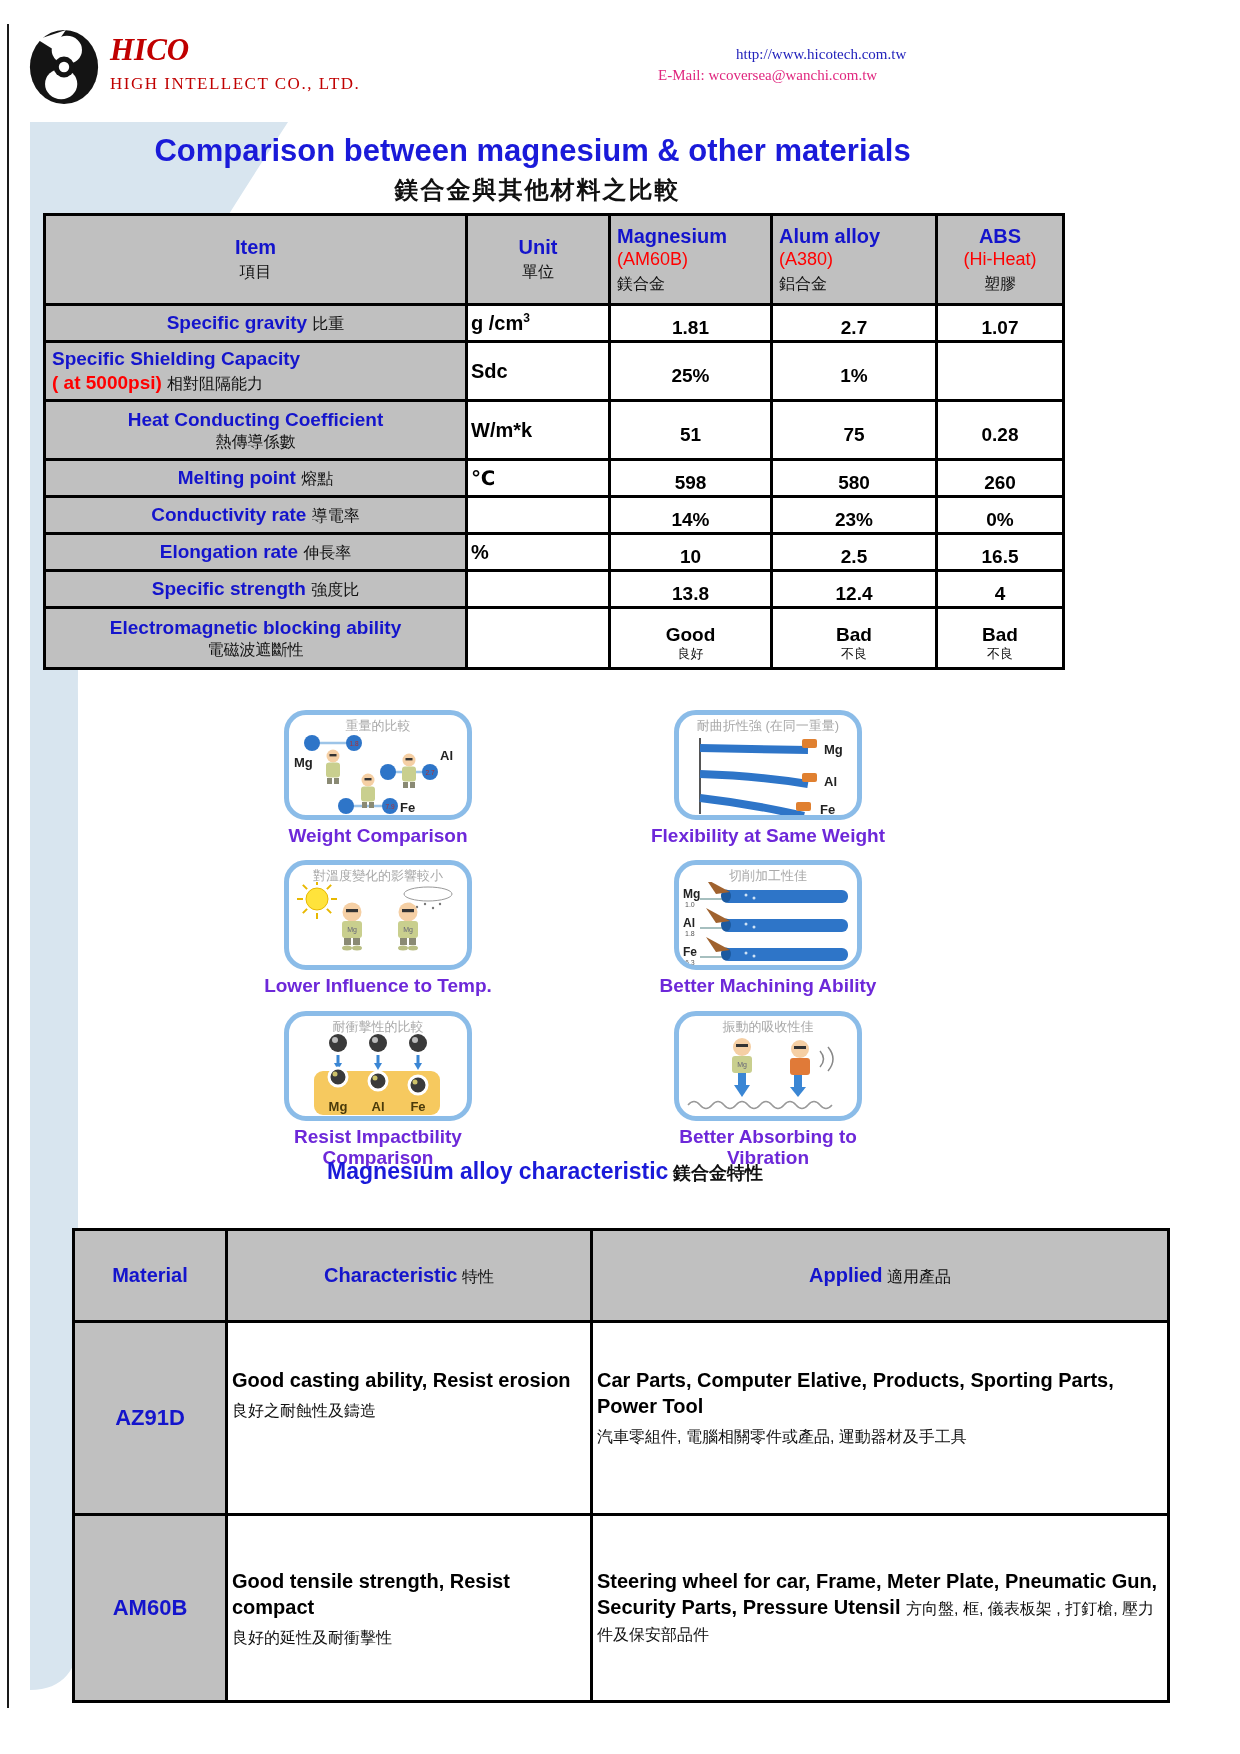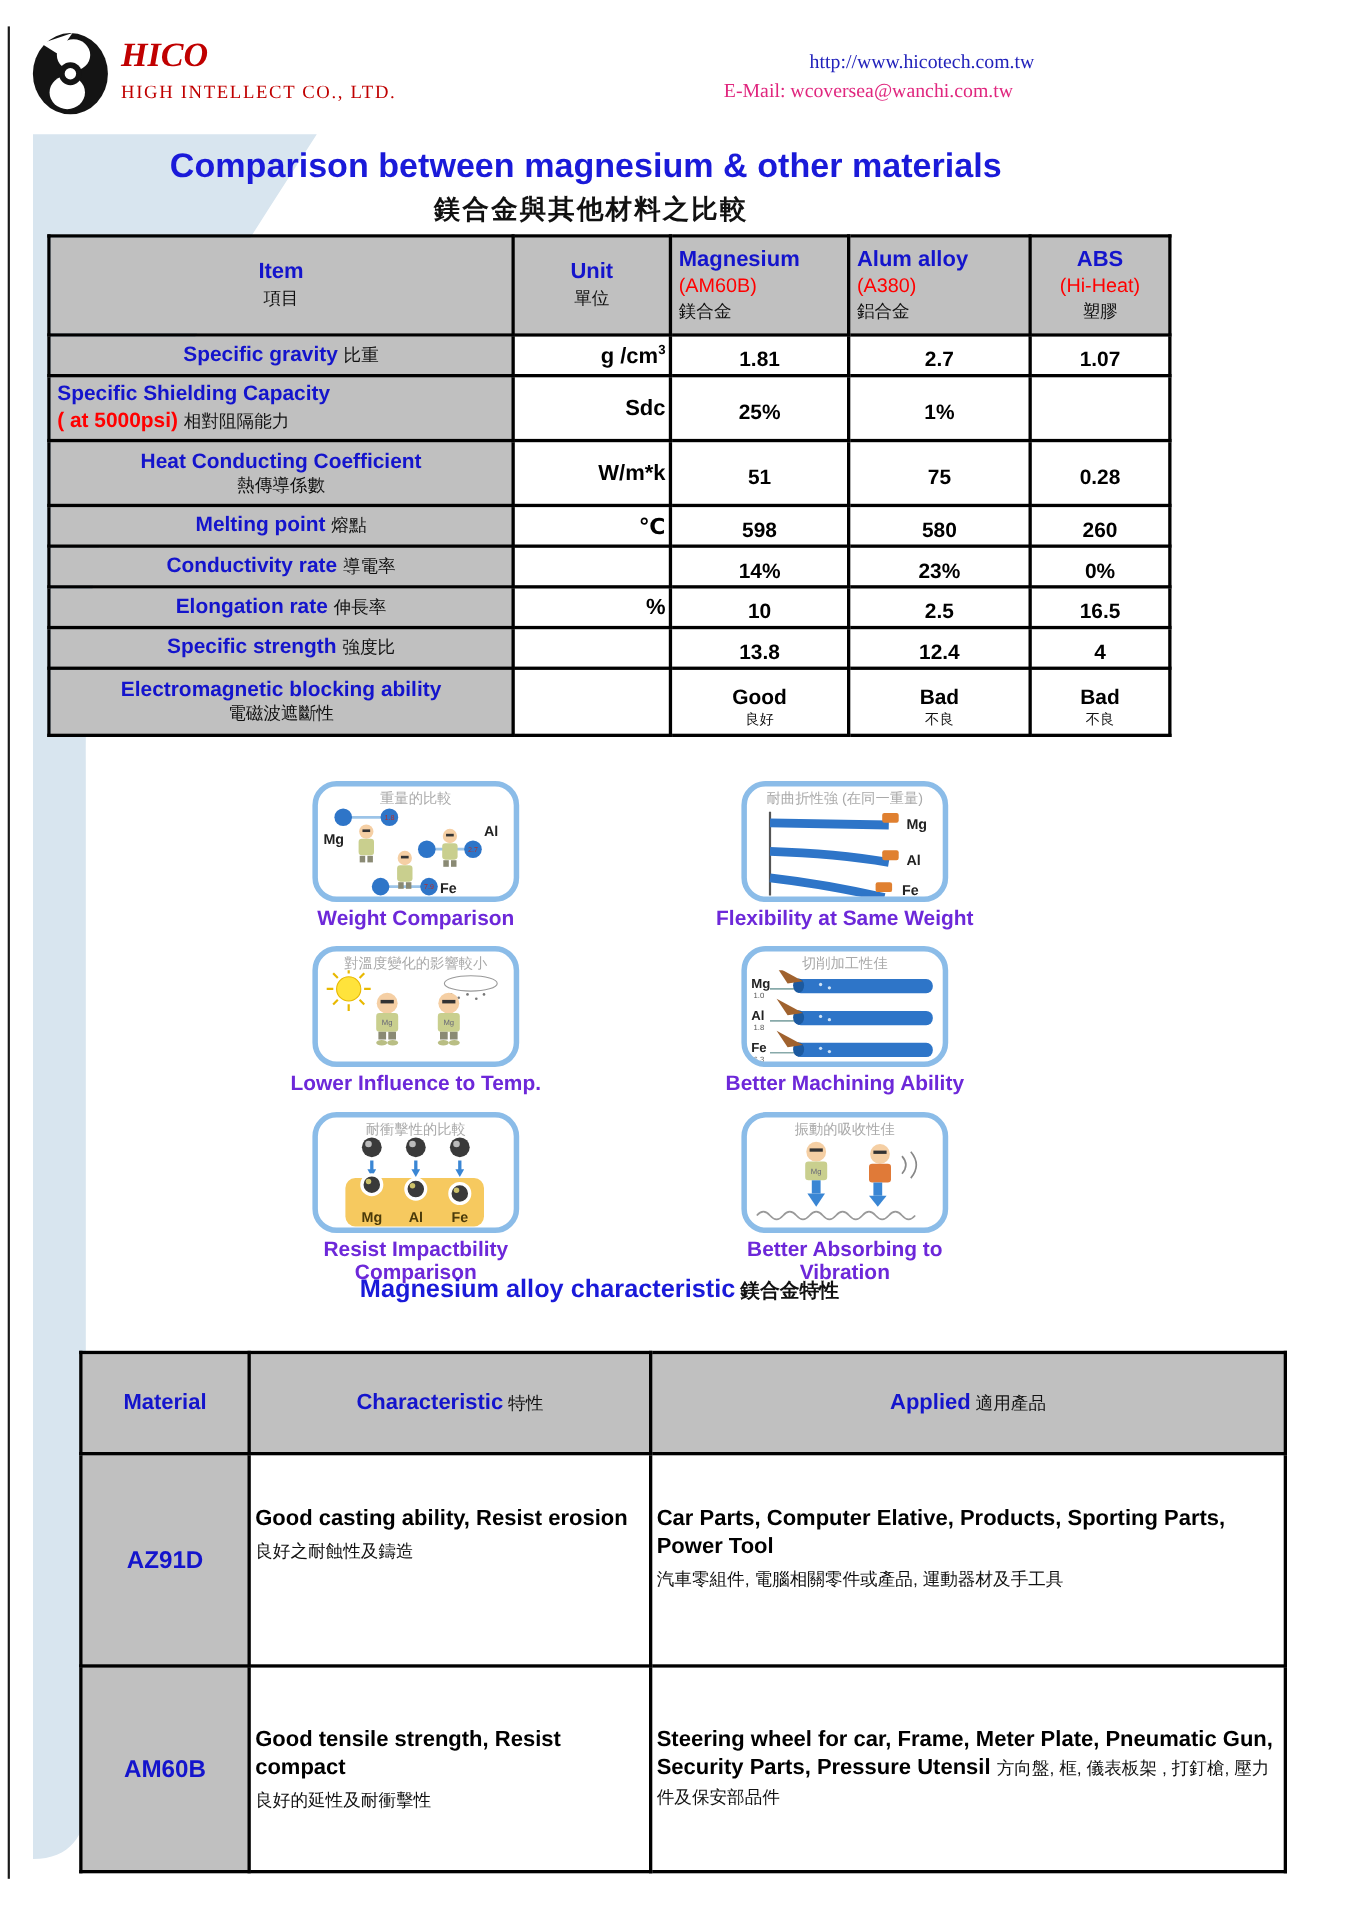--- a/index.html
+++ b/index.html
@@ -13,21 +13,21 @@
   .swoosh-svg{position:absolute;left:0;top:0;z-index:0;}
   .left-line{position:absolute;left:7px;top:24px;width:2px;height:1684px;background:#1a1a1a;z-index:2;}
 
   
   .logo-wrap{left:28px;top:28px;display:flex;gap:10px;}
   .logo-texts{padding-top:6px;}
   .logo-name{font-family:"Liberation Serif","DejaVu Serif",serif;font-style:italic;font-weight:bold;
              font-size:31px;color:var(--darkred);line-height:1;}
   .company{font-family:"Liberation Serif","DejaVu Serif",serif;font-size:17px;color:var(--darkred);
            letter-spacing:1.5px;margin-top:9px;}
-  .contact{left:658px;top:44px;font-family:"Liberation Serif","DejaVu Serif",serif;font-size:18px;line-height:1.42;}
+  .contact{left:658px;top:44px;font-family:"Liberation Serif","DejaVu Serif",serif;font-size:15px;line-height:1.42;}
   .url{color:var(--urlblue);margin-left:78px;}
   .email{color:var(--pink);}
 
   
   .title{left:0;top:133px;width:1065px;text-align:center;color:#1a1ad9;
          font-size:31px;font-weight:bold;}
   .subtitle{left:0;top:174px;width:1075px;text-align:center;color:#111;
             font-family:"Liberation Serif","DejaVu Serif",serif;font-size:24px;font-weight:bold;letter-spacing:2px;}
 
   
@@ -39,21 +39,21 @@
   .cmp tr.tall{height:59px;}
   .cmp tr.tall2{height:61px;}
   .h-en{color:var(--blue);font-size:20px;font-weight:bold;line-height:1.2;}
   .h-code{color:var(--red);font-size:18px;line-height:1.25;}
   .h-zh{color:#111;font-size:16px;line-height:1.4;margin-top:2px;}
   th.ta-l,td.ta-l{text-align:left !important;padding-left:6px !important;}
   .it-en{color:var(--blue);font-size:19px;font-weight:bold;}
   .it-red{color:var(--red);font-size:19px;font-weight:bold;}
   .it-zh{color:#111;font-size:16px;}
   .item-line{line-height:1.25;}
-  .unit-cell{background:#fff;text-align:right;font-size:20px;font-weight:bold;color:#000;}
+  .unit-cell{background:#fff;text-align:left;font-size:20px;font-weight:bold;color:#000;}
   .unit-cell sup{font-size:12px;}
   .val-cell{background:#fff;text-align:center;}
   .val{font-size:19px;font-weight:bold;color:#000;line-height:1.15;margin-top:10px;}
   .vsub{font-size:13px;color:#111;line-height:1.2;}
 
   
   .features{left:183px;top:710px;width:780px;display:grid;grid-template-columns:repeat(2,1fr);
             row-gap:14px;}
   .feature{display:flex;flex-direction:column;align-items:center;}
   .fbox{width:188px;height:110px;background:#fff;border:5px solid var(--pborder);border-radius:22px;

